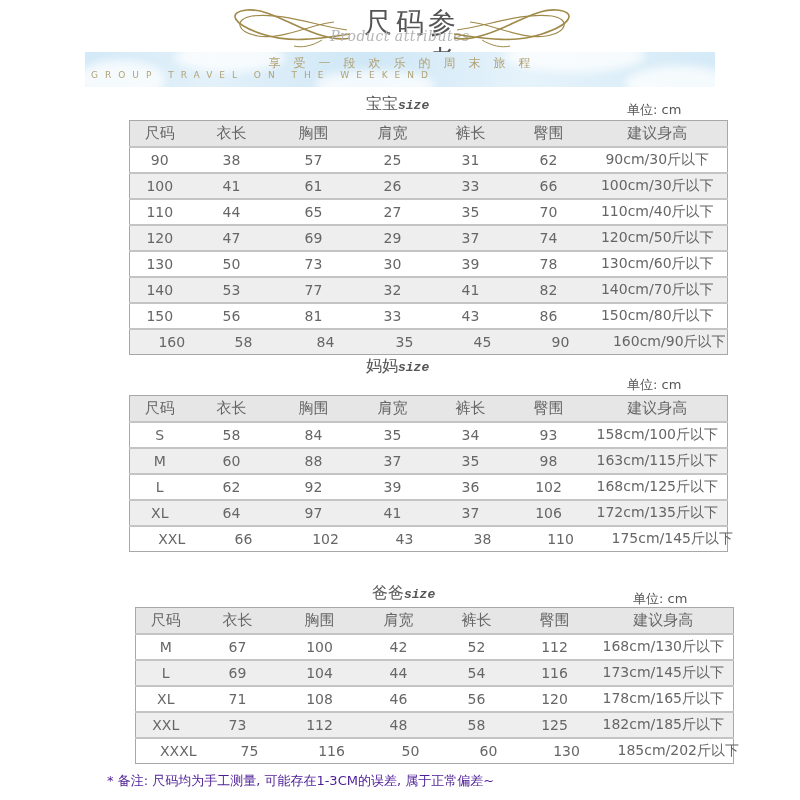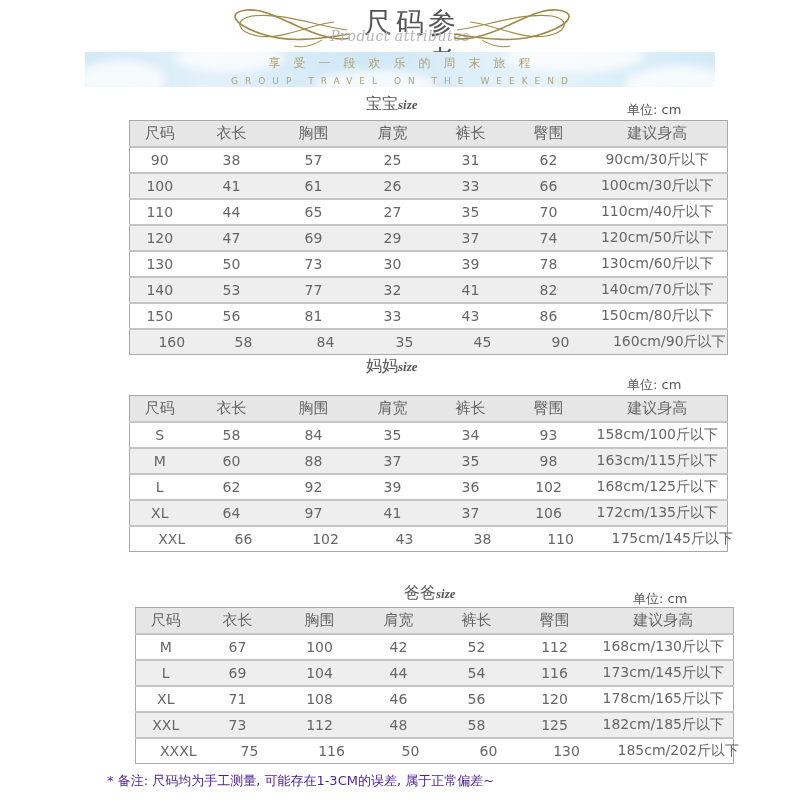--- a/index.html
+++ b/index.html
@@ -14,26 +14,26 @@
   .title-cn { position: absolute; left: 340px; top: 4px; width: 120px; text-align: right;
     font-size: 28px; letter-spacing: 4px; color: #555; font-weight: normal; }
   .title-en { position: absolute; left: 310px; top: 28px; width: 180px; text-align: center;
     font-family: "DejaVu Serif", "Liberation Serif", serif; font-style: italic; font-size: 14px; color: #b5b5b5; letter-spacing: 0.5px; }
 
   .banner { position: absolute; left: 85px; top: 52px; width: 630px; height: 35px; overflow: hidden;
     background: linear-gradient(90deg, #d2e9f7 0%, #e3f1fa 20%, #cfe7f6 45%, #e6f3fb 70%, #d4eaf7 100%); }
   .cloud { position: absolute; background: rgba(255,255,255,0.75); border-radius: 50%; filter: blur(4px); }
   .banner-cn { position: absolute; left: 0; top: 3px; width: 100%; text-align: center;
     font-size: 12px; letter-spacing: 13px; color: #b2a376; padding-left: 12px; }
-  .banner-en { position: absolute; left: 0; top: 24px; width: 100%; text-align: center;
+  .banner-en { position: absolute; left: 0; top: 18px; width: 100%; text-align: left;
     font-size: 9px; letter-spacing: 7px; color: #b2a376; padding-left: 6px; font-family: "DejaVu Sans", sans-serif; }
 
   
   .section-title { position: absolute; font-size: 16px; color: #555; white-space: nowrap; }
-  .section-title .size { font-family: Liberation Serif, serif; font-style: italic; font-weight: bold; font-size: 13px; color: #555; }
+  .section-title .size { font-family: Liberation Mono, monospace; font-style: italic; font-weight: bold; font-size: 13px; color: #555; }
   .unit { position: absolute; font-size: 13px; color: #555; white-space: nowrap; }
 
   table.size-table { position: absolute; border-collapse: collapse; border: 1px solid #a8a8a8; table-layout: fixed; margin-left: 28px; }
   table.size-table th, table.size-table td { height: 26px; text-align: center; font-size: 14px; color: #666; font-weight: normal;
     border-bottom: 2px solid #c4c4c4; white-space: nowrap; padding: 0; }
   table.size-table tr:last-child td { border-bottom: 1px solid #a8a8a8; padding-left: 24px; }
   table.size-table th { background: #e6e6e6; font-size: 15px; color: #666; }
   table.size-table tr.alt td { background: #eeeeee; }
   table.size-table tr.plain td { background: #ffffff; }
 
@@ -235,21 +235,21 @@
         <td>66</td>
         <td>102</td>
         <td>43</td>
         <td>38</td>
         <td>110</td>
         <td>175cm/145斤以下</td>
       </tr>
     </tbody>
 </table>
 
-<div class="section-title" style="left:372px;top:583px;margin-left:32px;">
+<div class="section-title" style="left:372px;top:583px;">
   <span>爸爸</span><span class="size">size</span>
 </div>
 <div class="unit" style="left:633px;top:590px;">单位: cm</div>
 <table class="size-table" id="dad-table" style="left:107px;top:607px;width:598px;">
   <colgroup>
       <col style="width:60px">
       <col style="width:84px">
       <col style="width:80px">
       <col style="width:78px">
       <col style="width:78px">

